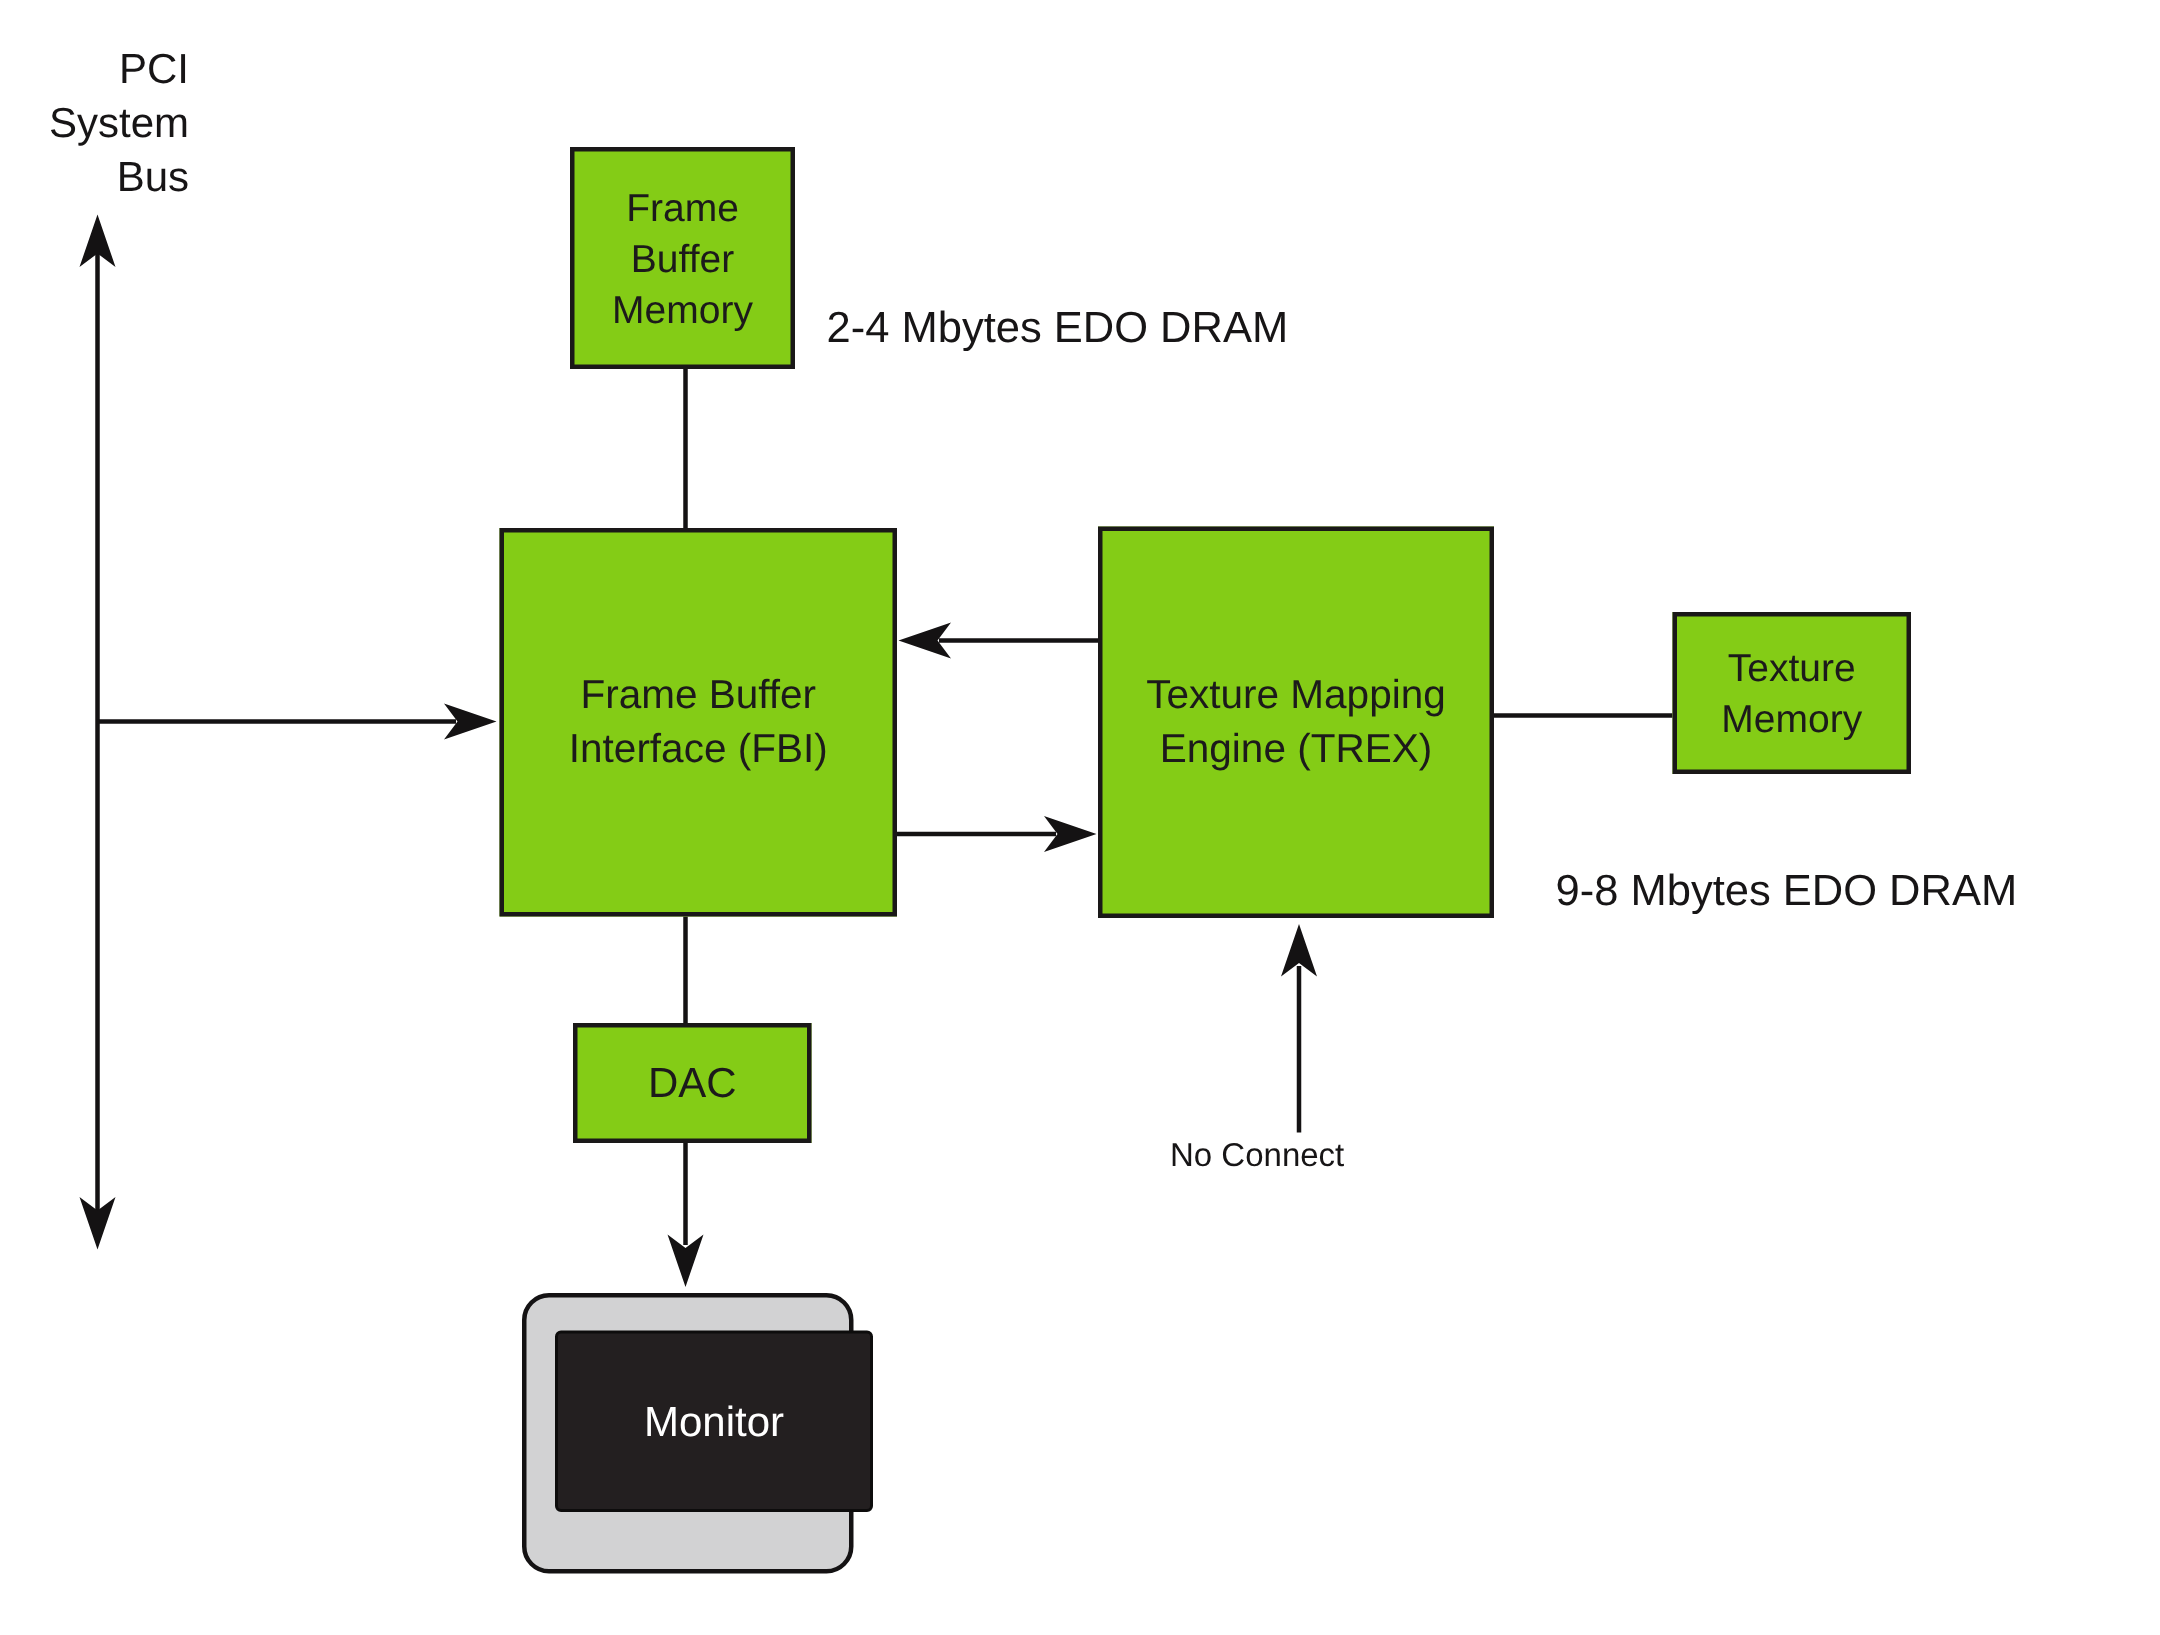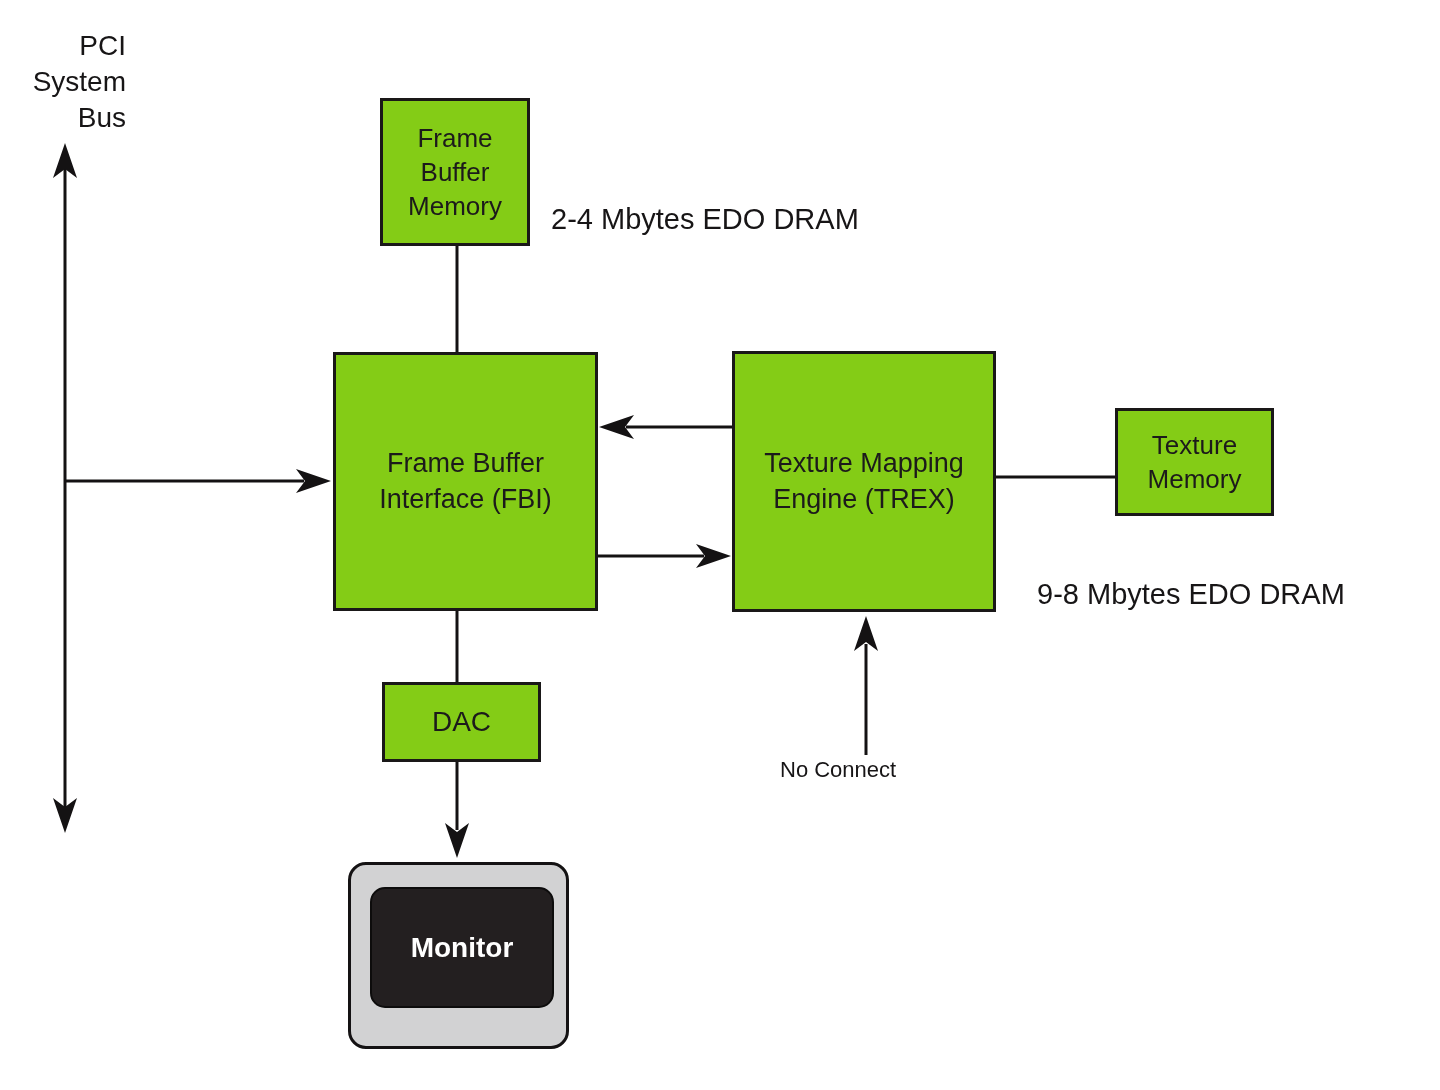--- a/index.html
+++ b/index.html
@@ -62,30 +62,30 @@
     left: 348px; top: 862px;
     width: 221px; height: 187px;
     box-sizing: border-box;
     background: #d2d2d3;
     border: 3px solid #141213;
     border-radius: 18px;
   }
   .monitor-screen {
     position: absolute;
     left: 19px; top: 22px;
-    width: 184px; height: 121px;
+    width: 212px; height: 121px;
     box-sizing: border-box;
     background: #231f20;
     border: 2px solid #0d0c0c;
-    border-radius: 15px;
+    border-radius: 4px;
     display: flex;
     align-items: center;
     justify-content: center;
     color: #ffffff;
-    font-weight: bold;
+    font-weight: normal;
     font-size: 28px;
   }
   .connector-layer line { stroke: #141213; stroke-width: 3; }
   .connector-layer polygon { fill: #141213; stroke: none; }
 </style>
 </head>
 <body>
 
 <div class="canvas">
 

